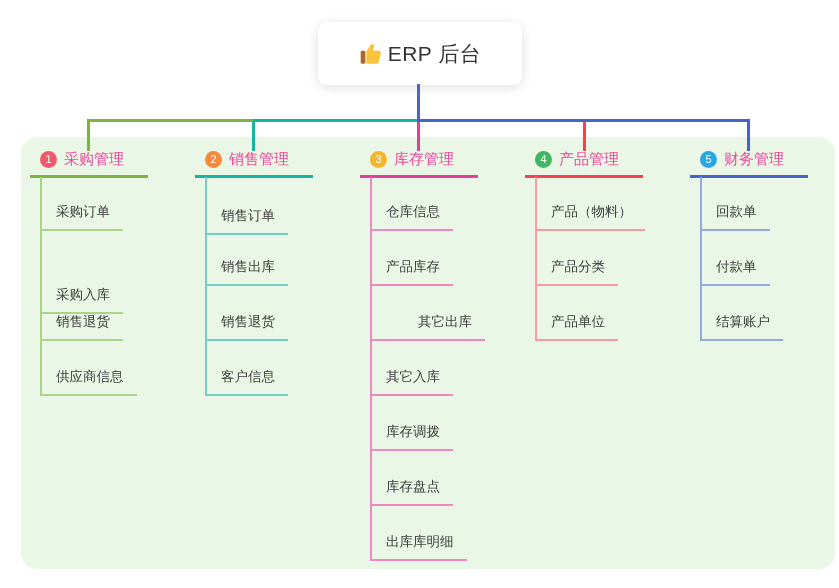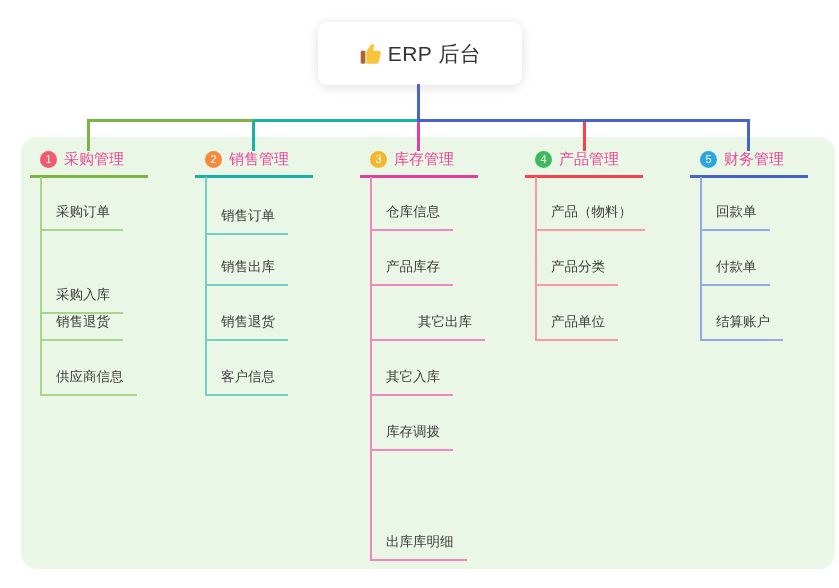--- a/index.html
+++ b/index.html
@@ -91,20 +91,21 @@
     <div class="branch-head" style="left:360px;">
       <span class="badge">3</span>
       <span class="branch-title">库存管理</span>
     </div>
     <div class="spine" style="left:370px;height:384px;"></div>
     <div class="child" style="left:370px;top:203px;"><span>仓库信息</span></div>
     <div class="child" style="left:370px;top:258px;"><span>产品库存</span></div>
     <div class="child" style="left:370px;top:313px;padding-left:48px;"><span>其它出库</span></div>
     <div class="child" style="left:370px;top:368px;"><span>其它入库</span></div>
     <div class="child" style="left:370px;top:423px;"><span>库存调拨</span></div>
+    <div class="child" style="left:370px;top:478px;"><span>库存盘点</span></div>
     <div class="child" style="left:370px;top:533px;"><span>出库库明细</span></div>
   </div>
 
   <div class="branch-group" style="--main: #f4434b; --light: #f79ba0; --badge: #3eb95f;">
     <div class="vline drop" style="left:583px;"></div>
     <div class="branch-head" style="left:525px;">
       <span class="badge">4</span>
       <span class="branch-title">产品管理</span>
     </div>
     <div class="spine" style="left:535px;height:164px;"></div>

